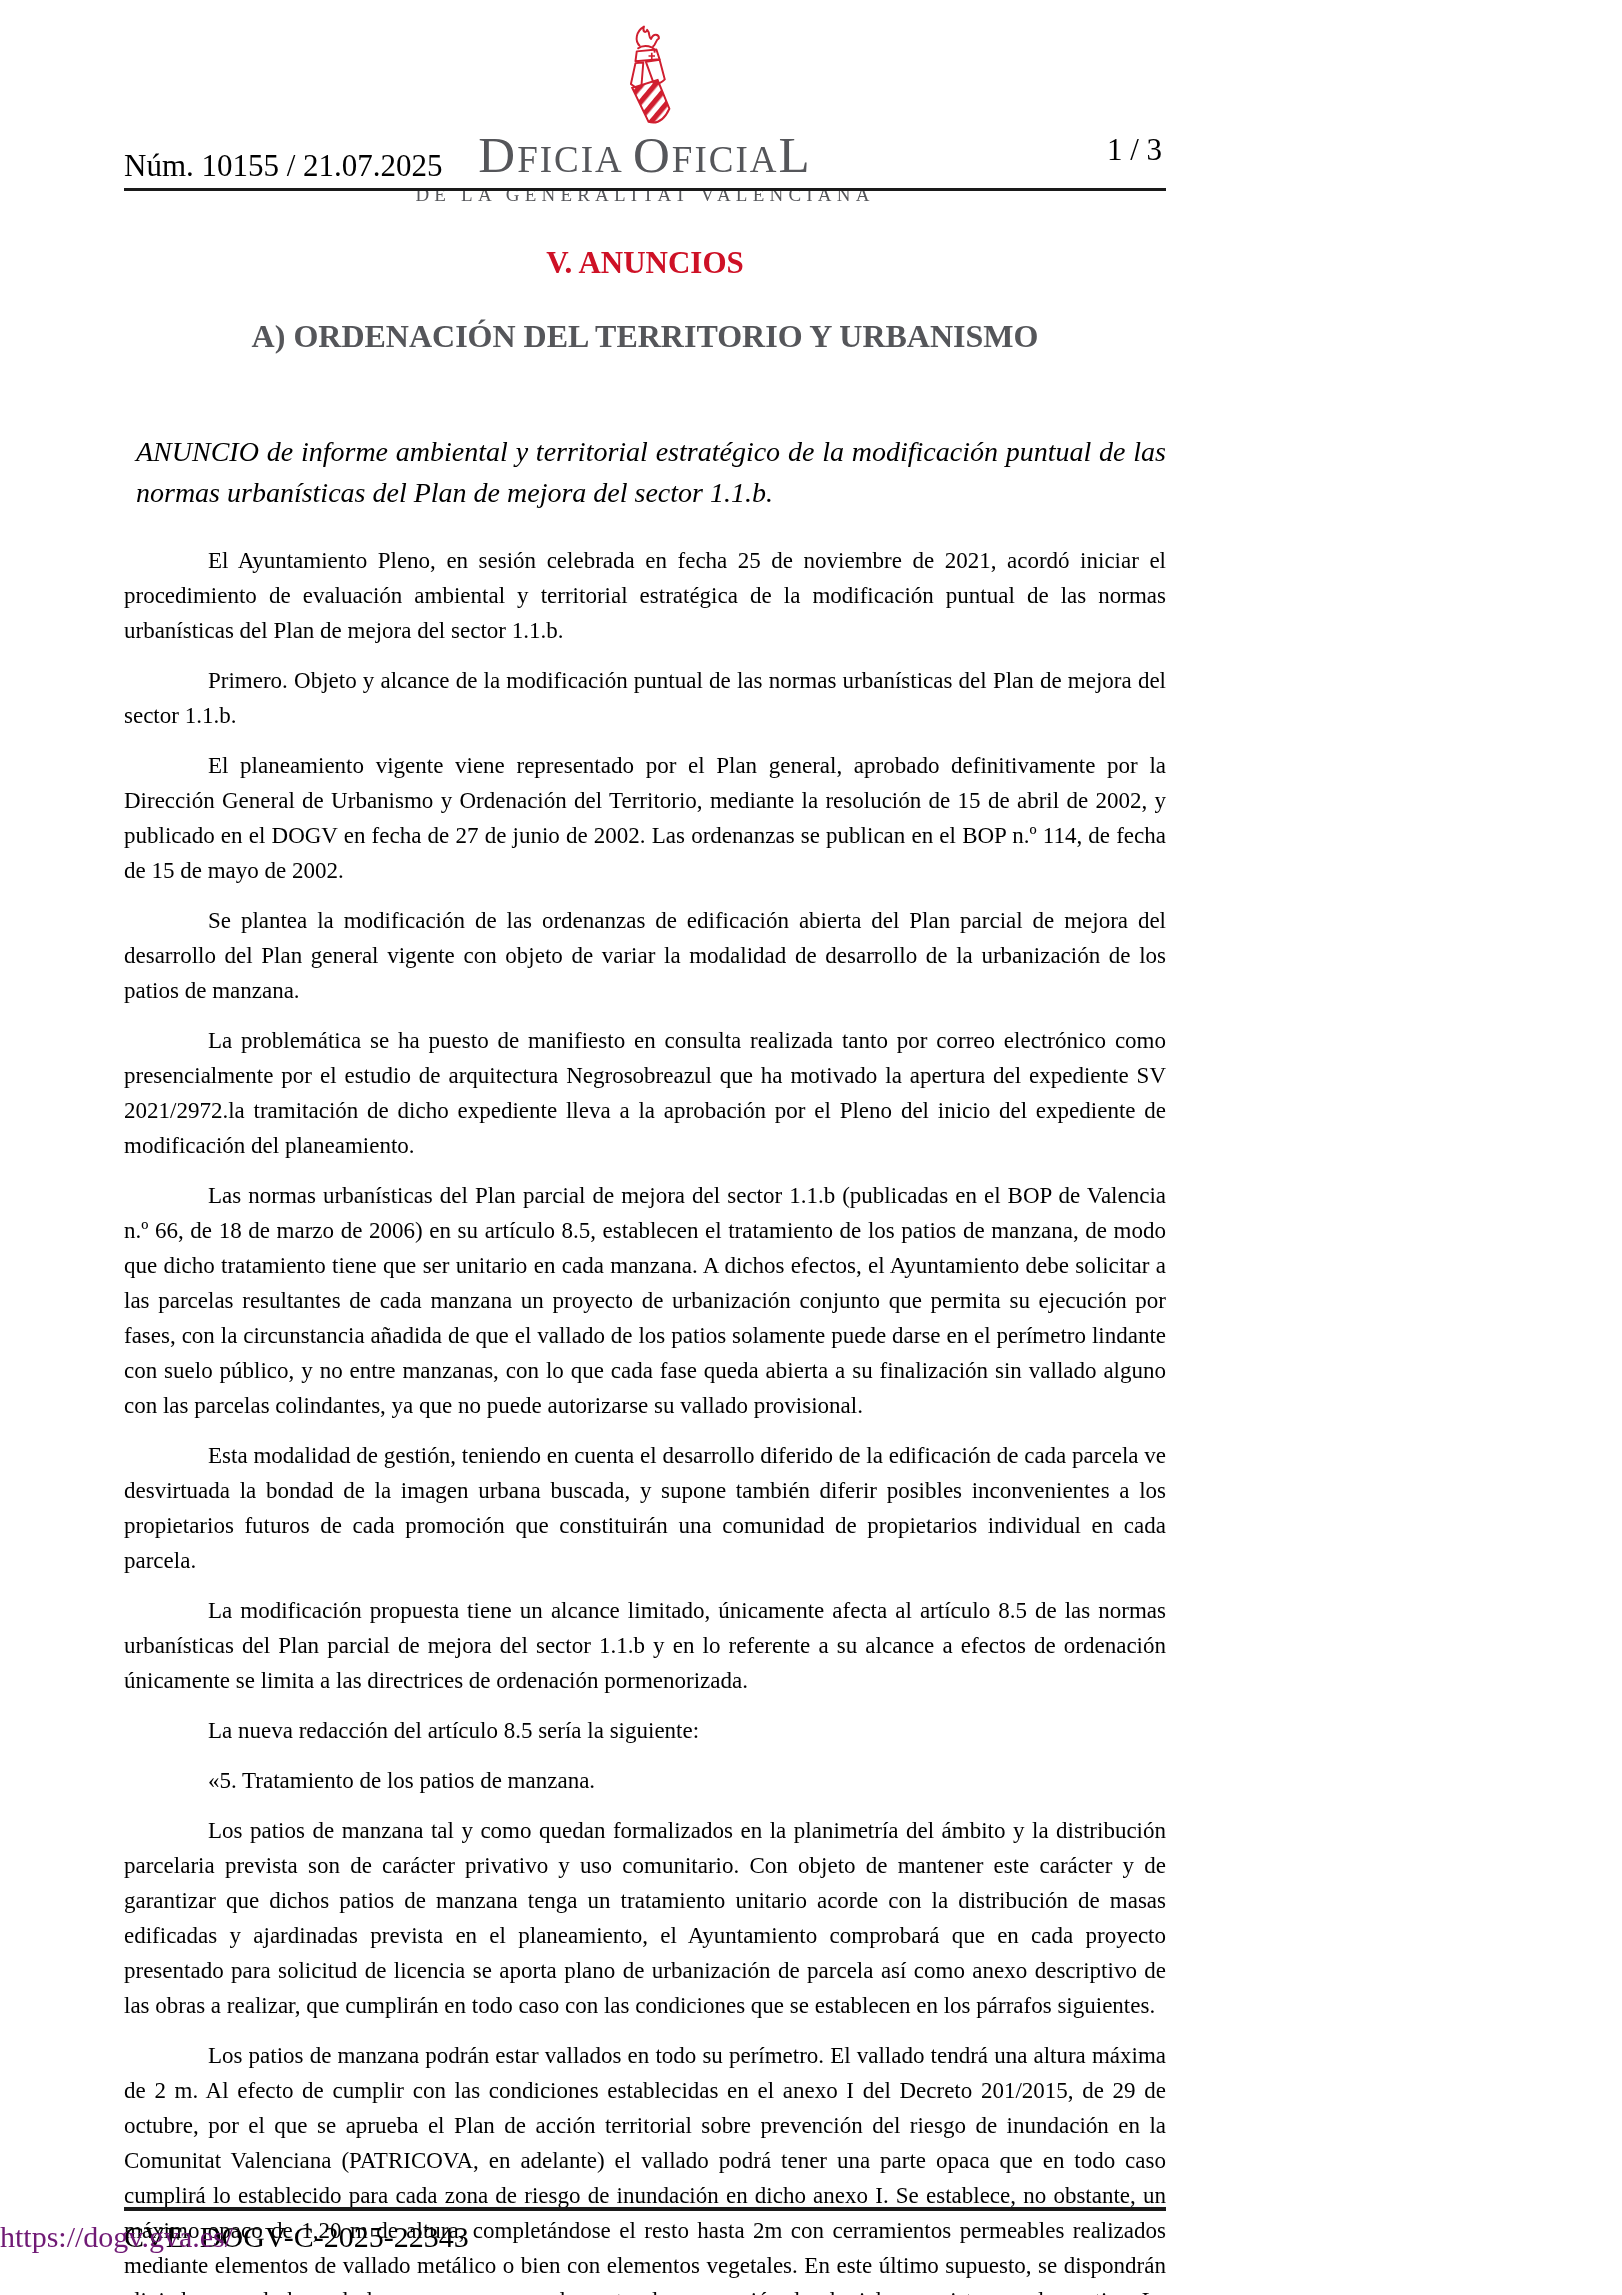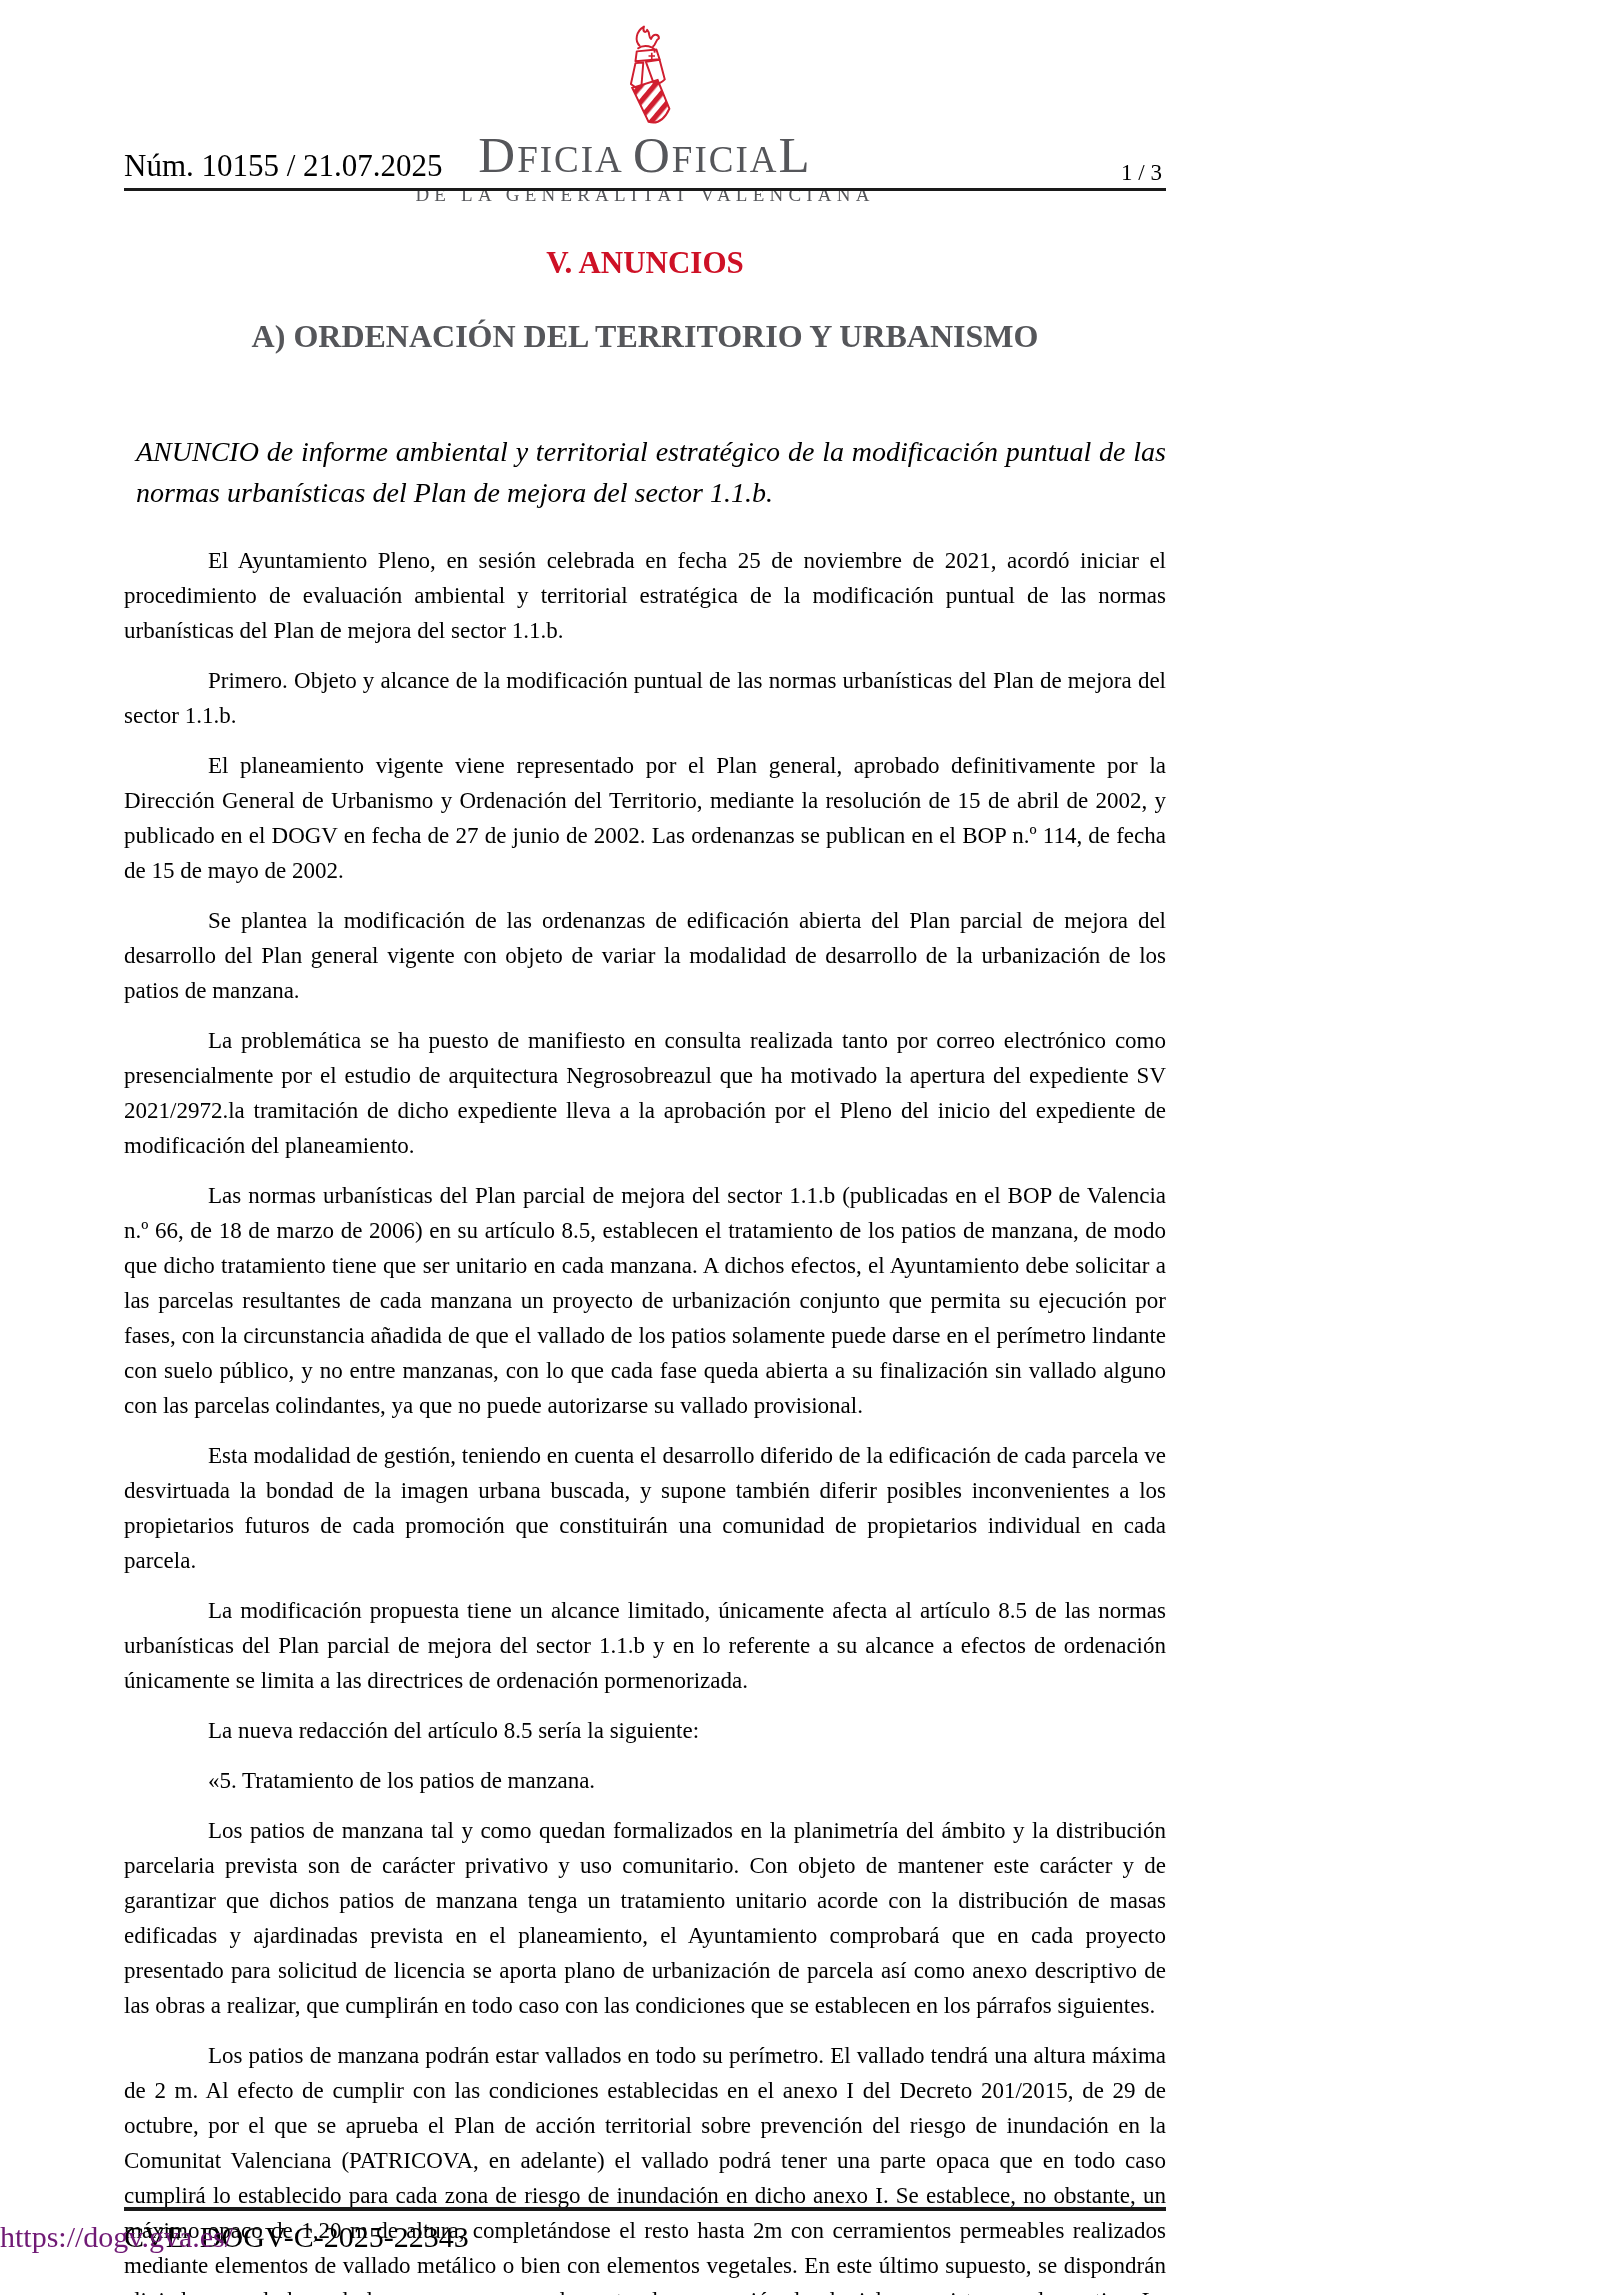--- a/index.html
+++ b/index.html
@@ -14,22 +14,22 @@
     color: #000000;
     overflow: hidden;
   }
 
   
   .issue-number {
     position: absolute; left: 124px; top: 148px;
     font-size: 31px; white-space: nowrap;
   }
   .page-indicator {
-    position: absolute; right: 128px; top: 160px;
-    font-size: 23px; white-space: nowrap; text-align: center;
+    position: absolute; right: 128px; top: 132px;
+    font-size: 31px; white-space: nowrap; text-align: center;
   }
   .logo {
     position: absolute; top: 23.6px; left: 50%;
     transform: translateX(-50%);
     text-align: center; line-height: 1;
   }
   .logo svg { display: block; margin: 0 auto 3.9px auto; }
   .logo-title {
     color: #55565a; font-size: 37px; letter-spacing: 2px;
     white-space: nowrap; font-weight: normal;

